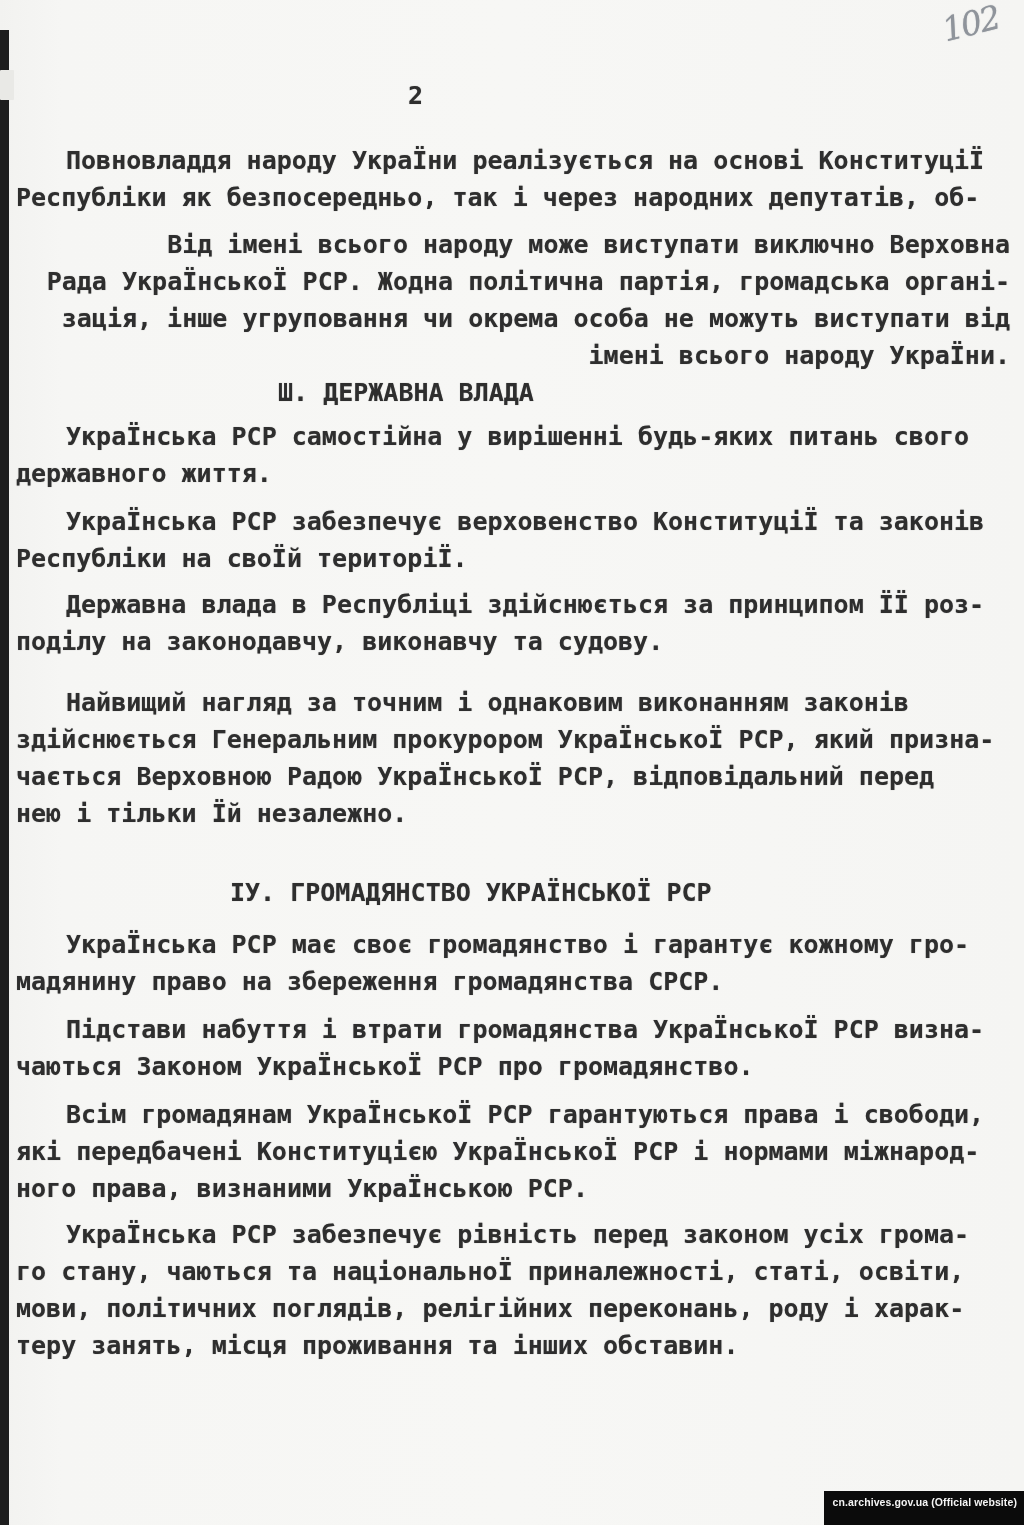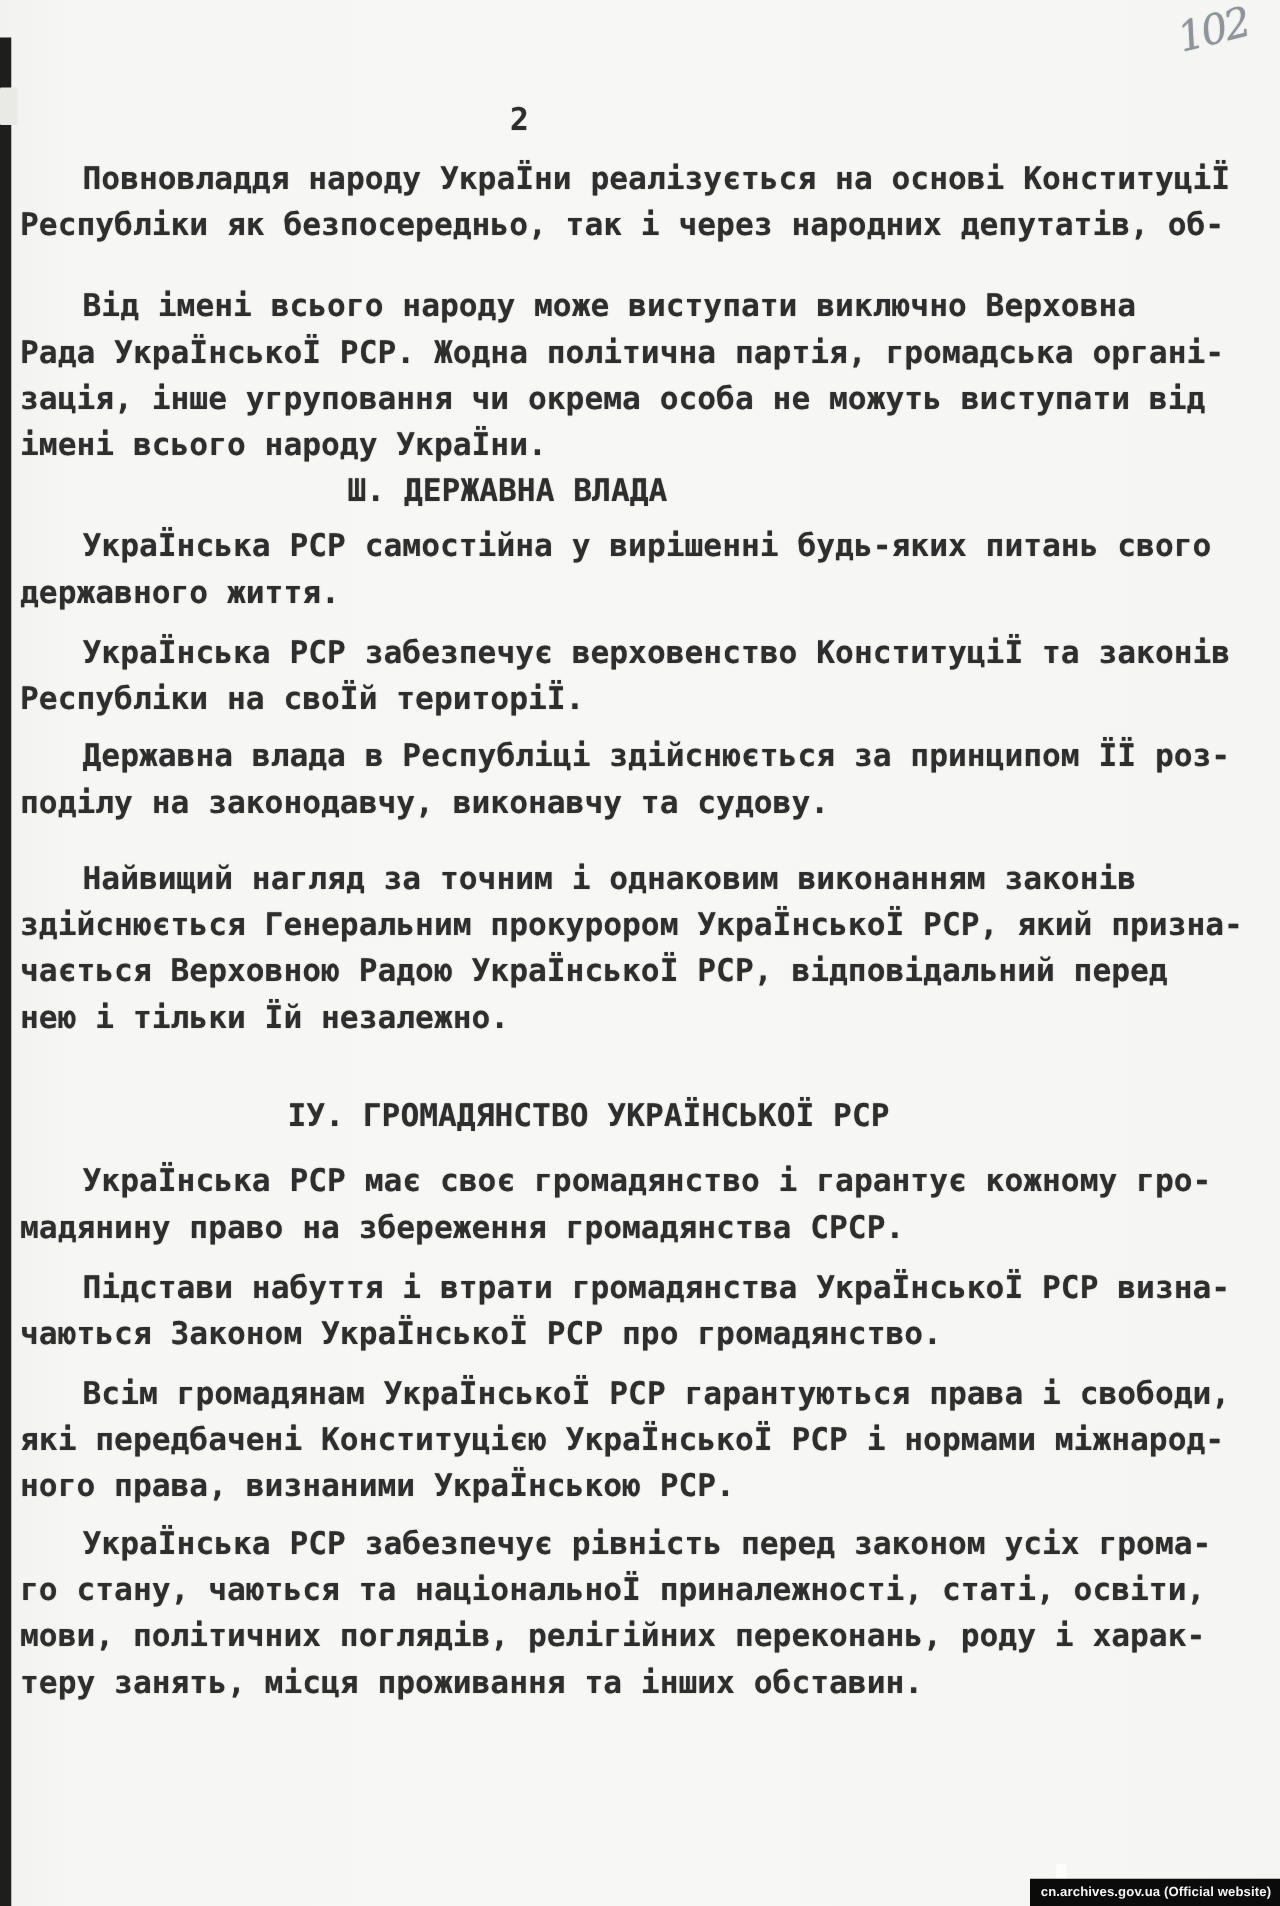--- a/index.html
+++ b/index.html
@@ -43,21 +43,21 @@
     font-size: 25px;
     line-height: 37px;
     font-weight: bold;
     white-space: nowrap;
     text-shadow: 0 0 1px rgba(46,46,46,0.45);
   }
   .line { line-height: 37px; white-space: nowrap; }
   .paragraph .line.first { padding-left: 50px; }
   .badge {
     position: absolute; right: 0; bottom: 0;
-    height: 22px; line-height: 22px;
+    height: 34px; line-height: 22px;
     background: #0b0b0b;
     color: #f4f4f4;
     font-family: "Liberation Sans", sans-serif;
     font-weight: bold;
     font-size: 10.5px;
     padding: 0 7px 0 9px;
     letter-spacing: 0.1px;
   }
   .badge-gap {
     position: absolute; right: 171px; bottom: 0;
@@ -66,25 +66,25 @@
 </style>
 </head>
 <body>
 
 <div class="scan">
   <div class="scan-edge"></div>
   <div class="scan-notch"></div>
   <div class="pencil">102</div>
   <main class="doc">
       <div class="block page-number" style="padding-left: 392px;">2</div>
-      <div class="block paragraph" style="margin-top: 10px;">
+      <div class="block paragraph" style="margin-top: 28px;">
         <div class="line first">Повновладдя народу УкраЇни реалізується на основі КонституціЇ</div>
         <div class="line">Республіки як безпосередньо, так і через народних депутатів, об-</div>
       </div>
-      <div class="block paragraph" style="margin-top: 28px;">
+      <div class="block paragraph" style="margin-top: 10px; text-align: right;">
         <div class="line first">Від імені всього народу може виступати виключно Верховна</div>
         <div class="line">Рада УкраЇнськоЇ РСР. Жодна політична партія, громадська органі-</div>
         <div class="line">зація, інше угруповання чи окрема особа не можуть виступати від</div>
         <div class="line">імені всього народу УкраЇни.</div>
       </div>
       <div class="block heading" style="padding-left: 262px;">Ш. ДЕРЖАВНА ВЛАДА</div>
       <div class="block paragraph" style="margin-top: 7px;">
         <div class="line first">УкраЇнська РСР самостійна у вирішенні будь-яких питань свого</div>
         <div class="line">державного життя.</div>
       </div>

